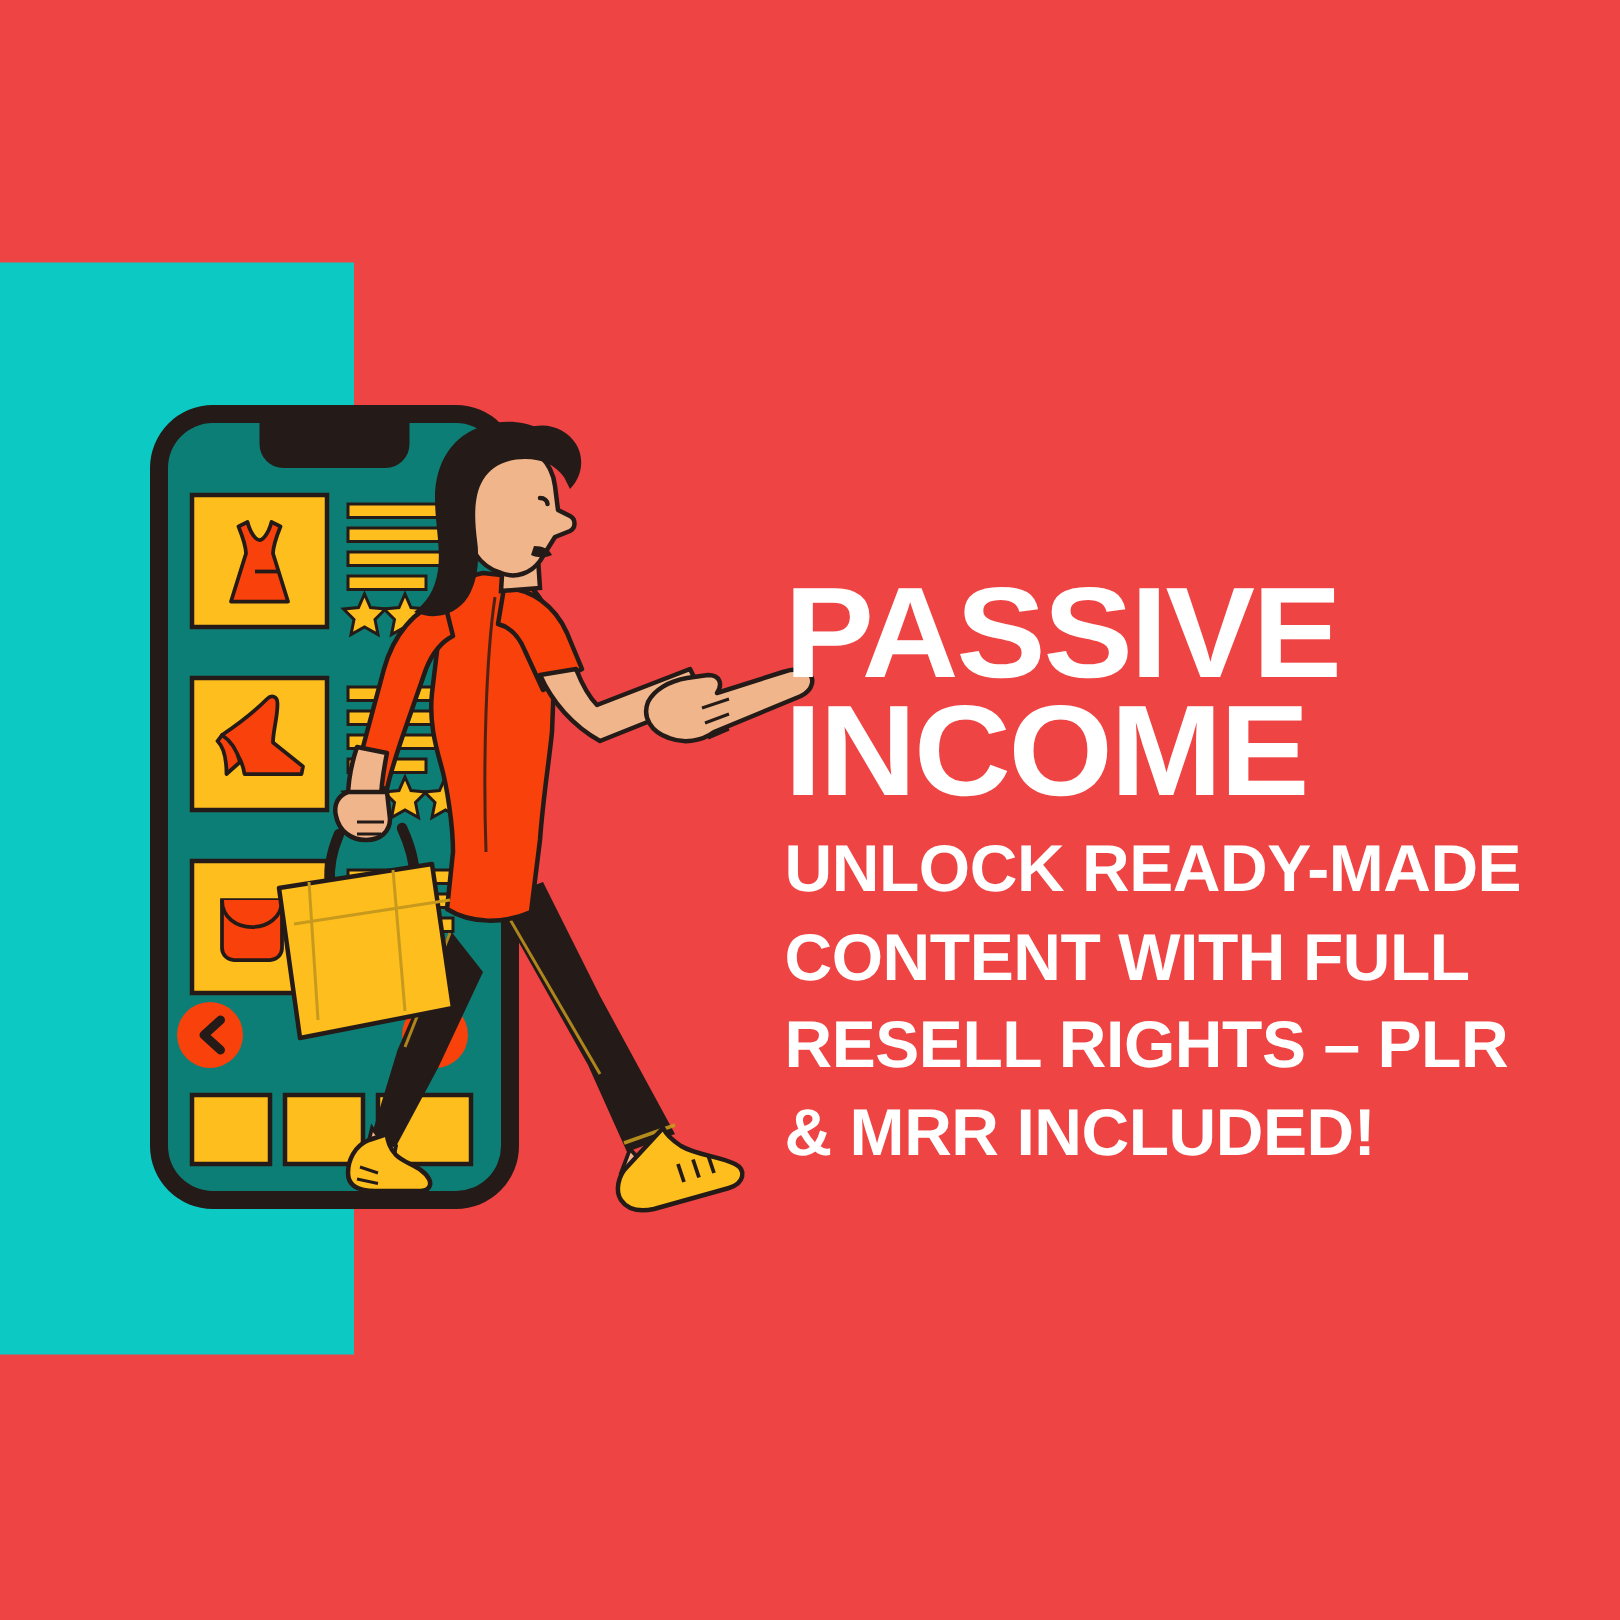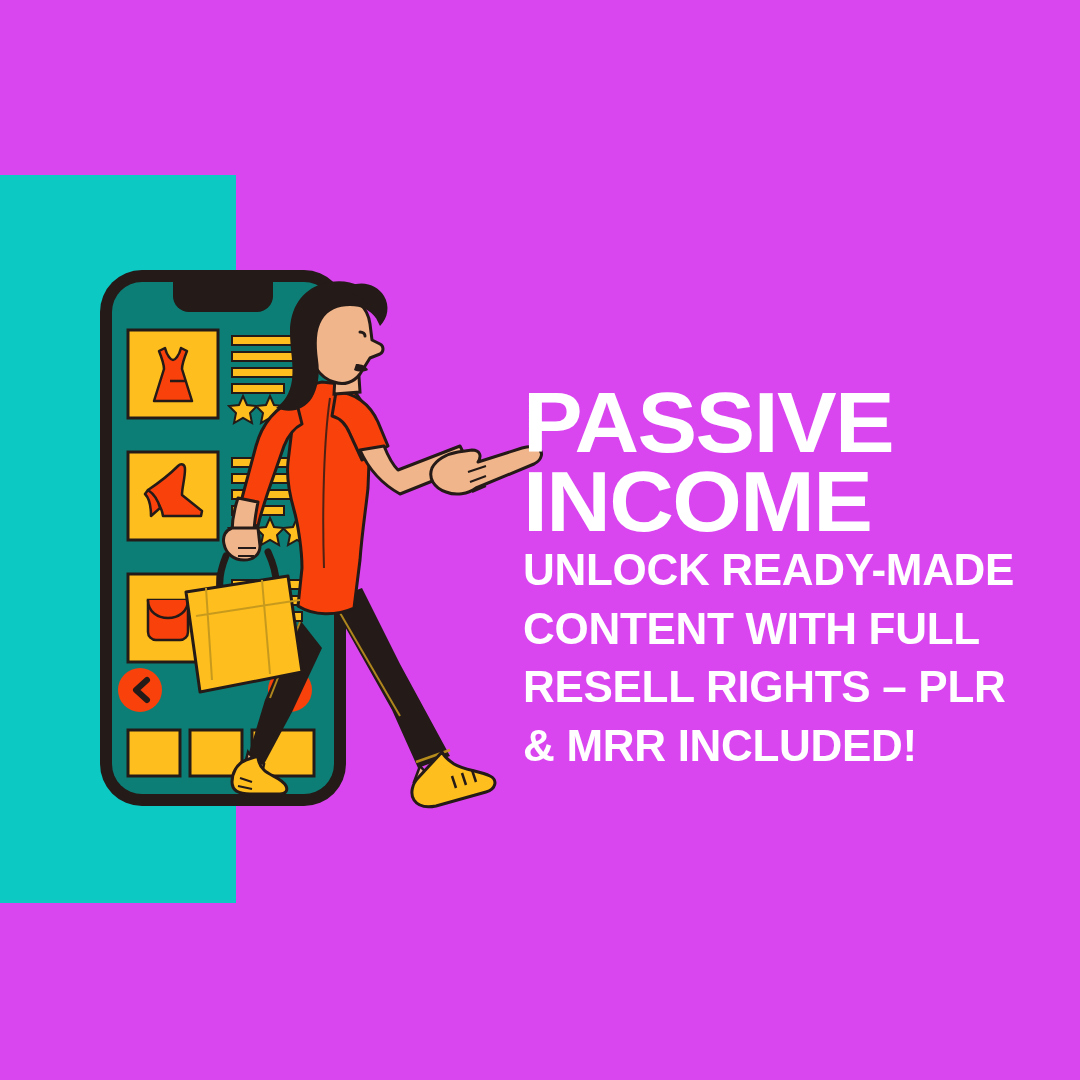--- a/index.html
+++ b/index.html
@@ -5,21 +5,21 @@
   html, body {
     margin: 0;
     padding: 0;
     background: #ffffff;
   }
   #canvas {
     position: relative;
     width: 1080px;
     height: 1080px;
     overflow: hidden;
-    background: #d946ef;
+    background: #ef4444;
     font-family: "Liberation Sans", sans-serif;
   }
 
   
   .teal-panel {
     position: absolute;
     left: 0;
     top: 175px;
     width: 236px;
     height: 728px;
@@ -62,21 +62,21 @@
   .headline-line {
     display: block;
     white-space: nowrap;
   }
   .subhead {
     color: #FFFFFF;
     font-size: 44px;
     line-height: 1.33;
     font-weight: 700;
     letter-spacing: -0.3px;
-    margin: 0 0 0 0;
+    margin: 10px 0 0 0;
     text-transform: uppercase;
     width: 500px;
   }
 </style>
 </head>
 <body>
 
 <div id="canvas">
 
   <div class="teal-panel"></div>

